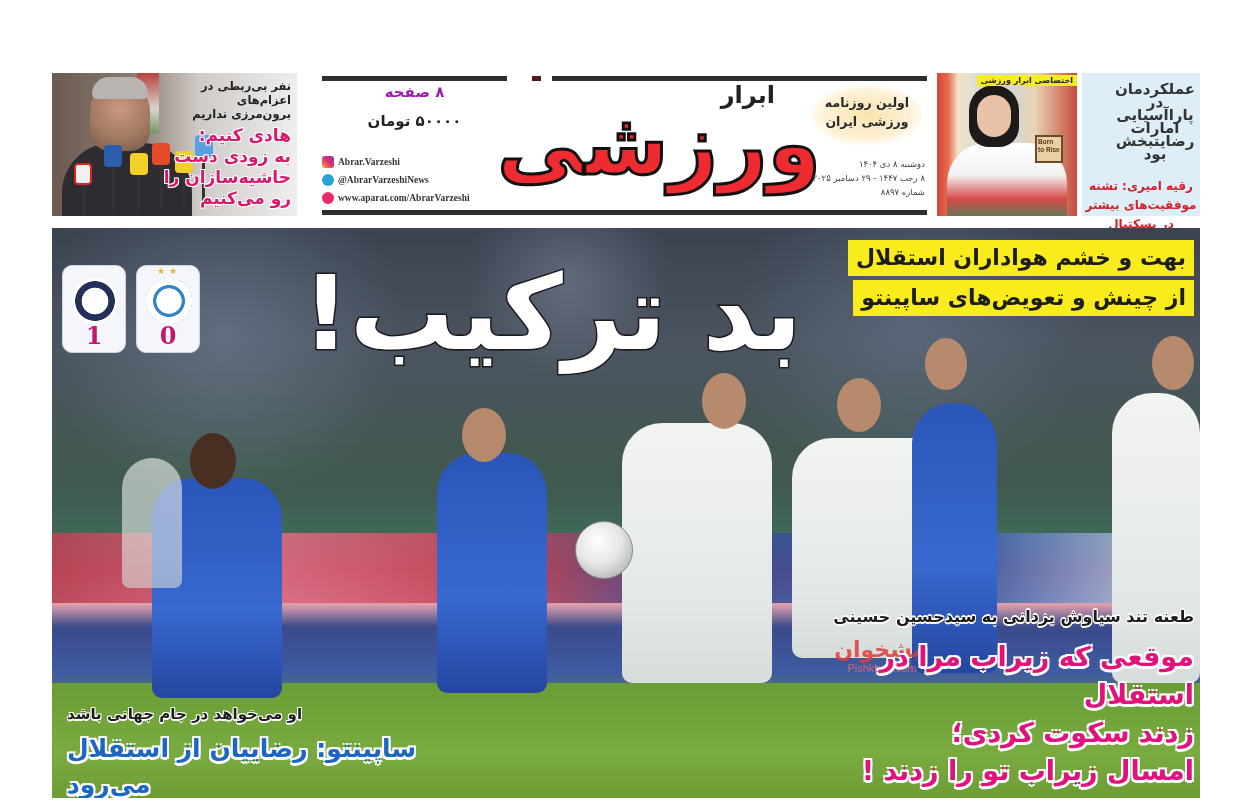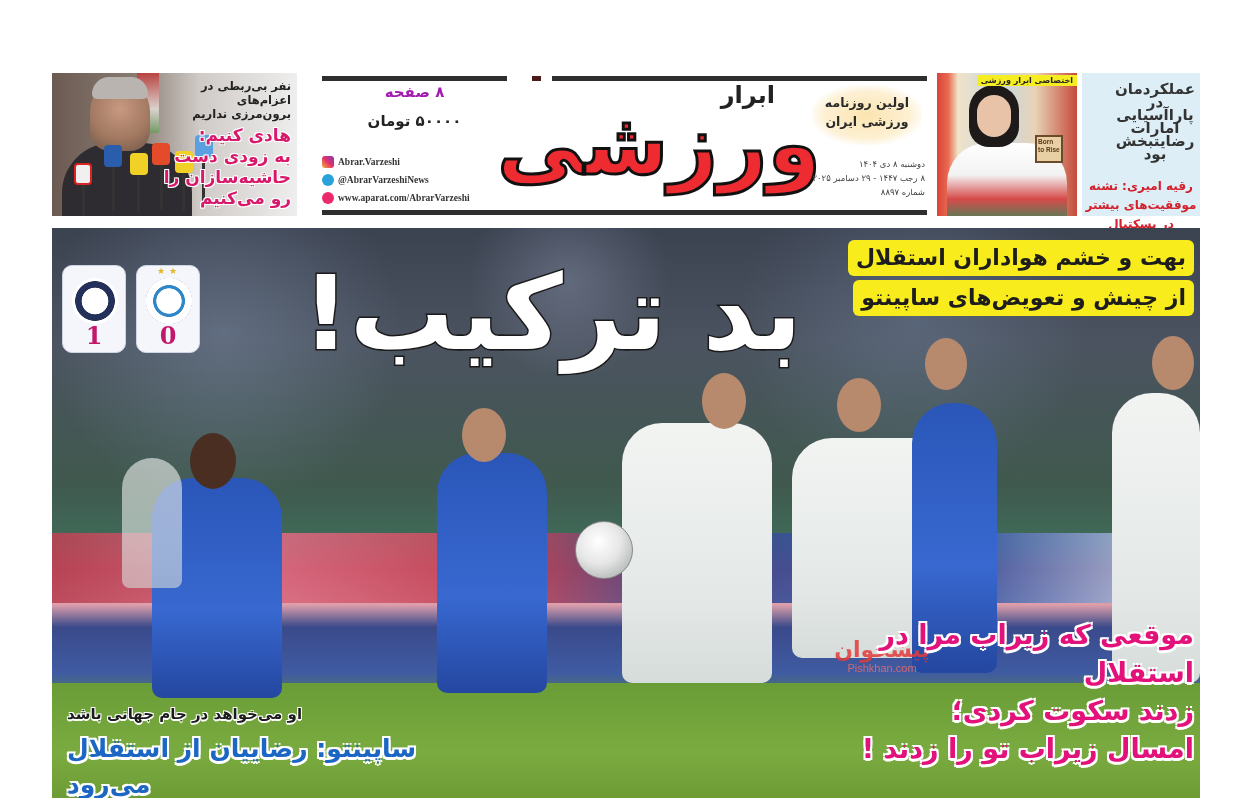--- a/index.html
+++ b/index.html
@@ -84,21 +84,21 @@
     .head { position: absolute; border-radius: 50%; background: #b78a6e; }
     .head.dark { background: #4a2e22; }
     .ball { position: absolute; left: 523px; top: 293px; width: 58px; height: 58px; border-radius: 50%;
       background: radial-gradient(circle at 40% 35%, #ffffff 0%, #e6e6e6 45%, #9aa3a0 100%); border: 1px solid #888; }
 
     .headline-main { position: absolute; left: 220px; top: 10px; width: 560px; height: 150px; direction: rtl; text-align: center;
       font-size: 104px; font-weight: bold; color: #ffffff; line-height: 150px; letter-spacing: 2px;
       -webkit-text-stroke: 3px #1a1a1a; paint-order: stroke fill; }
 
     .yellow-sub { position: absolute; right: 6px; top: 12px; direction: rtl; text-align: right; }
-    .yellow-sub div { display: inline-block; background: #f9ec1c; color: #1d1d1d; font-size: 22px; font-weight: bold; padding: 2px 8px; line-height: 32px; margin-bottom: 4px; float: right; clear: both; border-radius: 6px; }
+    .yellow-sub div { display: inline-block; background: #f9ec1c; color: #1d1d1d; font-size: 22px; font-weight: bold; padding: 2px 8px; line-height: 32px; margin-bottom: 4px; float: right; clear: both; }
 
     .scoreboard { position: absolute; left: 6px; top: 37px; width: 142px; height: 90px; }
     .score-card { position: absolute; top: 0; width: 64px; height: 88px; background: #f4f6fb; border-radius: 10px; border: 1px solid #cfd5e2; }
     .score-card.home { left: 78px; }
     .score-card.away { left: 4px; }
     .crest { position: absolute; left: 9px; top: 12px; width: 46px; height: 46px; border-radius: 50%; }
     .crest.esteghlal { background: radial-gradient(circle, #ffffff 0 38%, #2f86c9 40% 48%, #ffffff 50% 70%, #1f5da0 72% 100%); }
     .crest.golgohar { background: radial-gradient(circle, #ffffff 0 40%, #23305a 42% 60%, #ffffff 62% 78%, #23305a 80% 100%); }
     .stars { position: absolute; left: 20px; top: 0; font-size: 9px; color: #e3b728; letter-spacing: 4px; }
     .score { position: absolute; left: 0; bottom: 2px; width: 100%; text-align: center; font-family: "DejaVu Serif", serif; font-size: 24px; font-weight: bold; color: #c2186b; }
@@ -260,20 +260,21 @@
         <div class="score">1</div>
       </div>
     </div>
 
     <div class="watermark">
       <div class="fa">پیشخوان</div>
       <div class="en">Pishkhan.com</div>
     </div>
 
     <div class="story-right">
+      <div class="kicker">طعنه تند سیاوش یزدانی به سیدحسین حسینی</div>
       <div class="headline">
         <div>موقعی که زیراب مرا در استقلال</div>
         <div>زدند سکوت کردی؛</div>
         <div>امسال زیراب تو را زدند !</div>
       </div>
     </div>
 
     <div class="story-left">
       <div class="kicker">او می‌خواهد در جام جهانی باشد</div>
       <div class="headline">ساپینتو: رضاییان از استقلال می‌رود</div>

